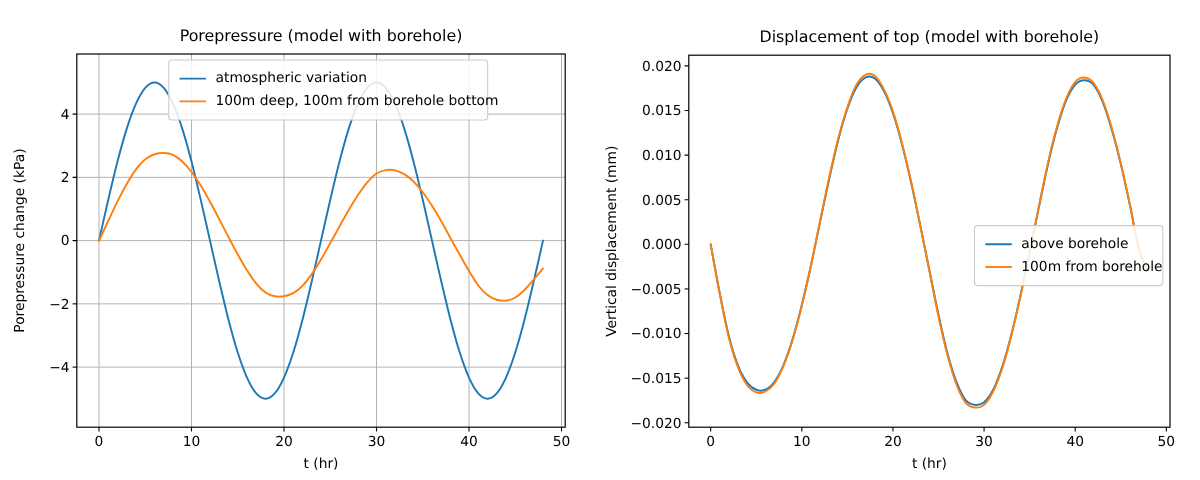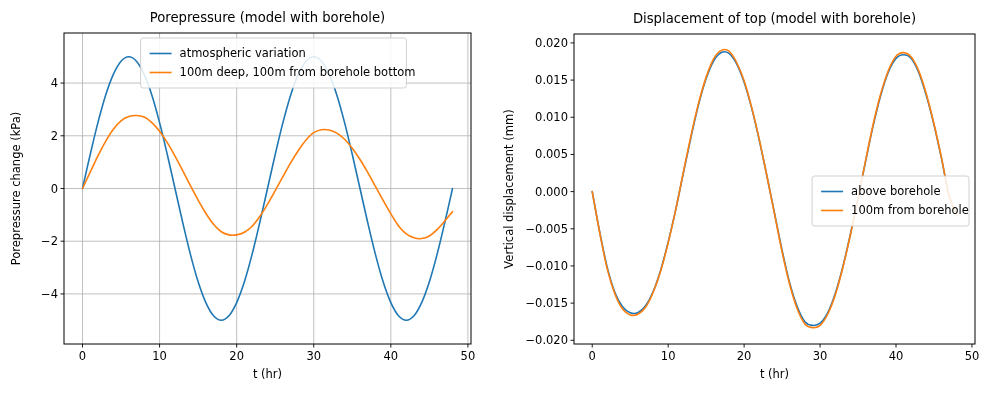--- a/index.html
+++ b/index.html
@@ -15,21 +15,21 @@
     overflow: hidden;
   }
   #figure {
     position: relative;
     width: 1000px;
     height: 400px;
     background: #ffffff;
   }
   .panel {
     position: absolute;
-    top: 0;
+    top: 12px;
     height: 295px;
     text-align: center;
   }
   #panel-left  { left: 0;   width: 500px; }
   #panel-right { left: 500px; width: 500px; text-decoration: underline; }
 
   svg { display: block; }
 
   .axis-title {
     font-family: "DejaVu Sans", sans-serif;

